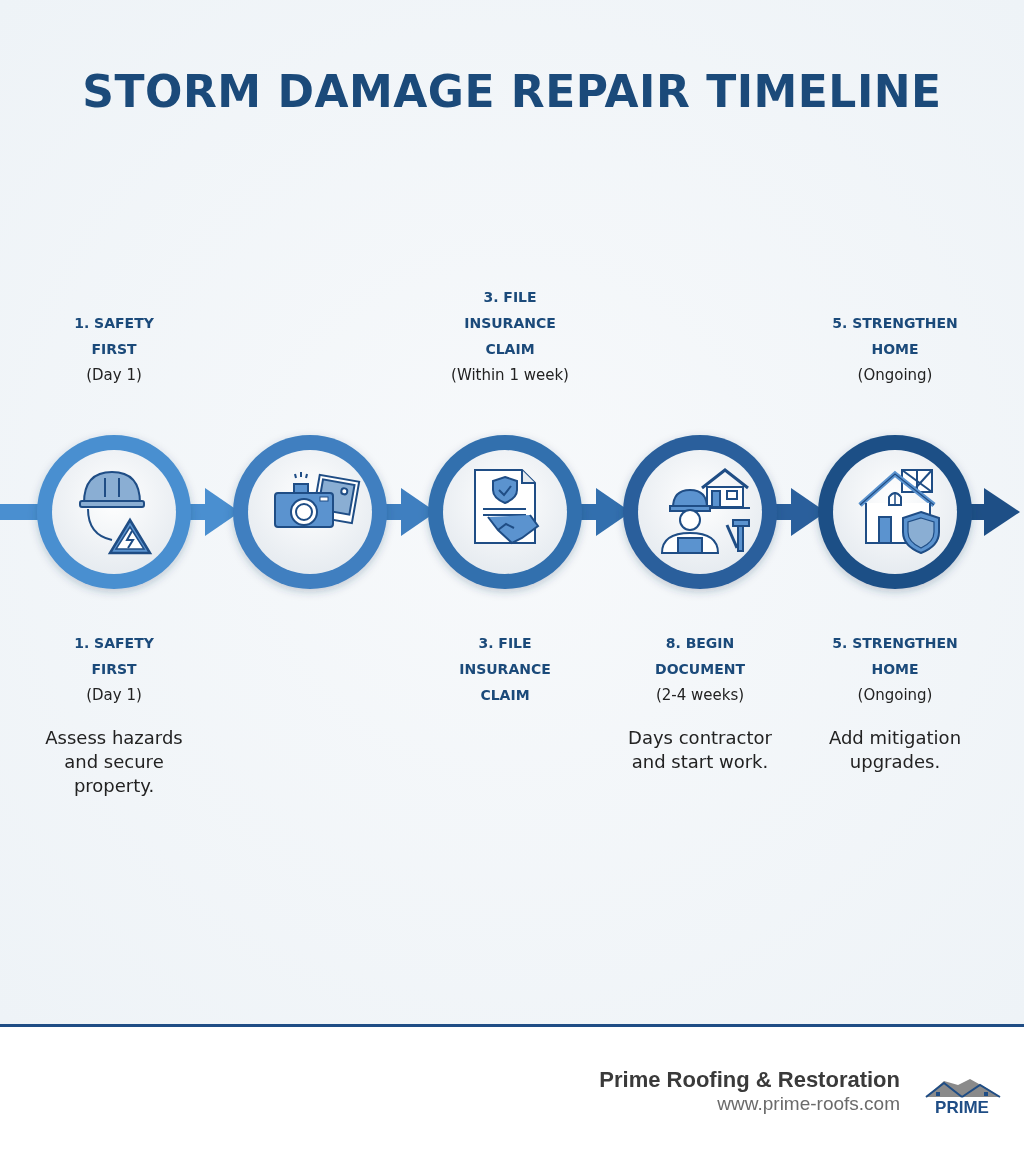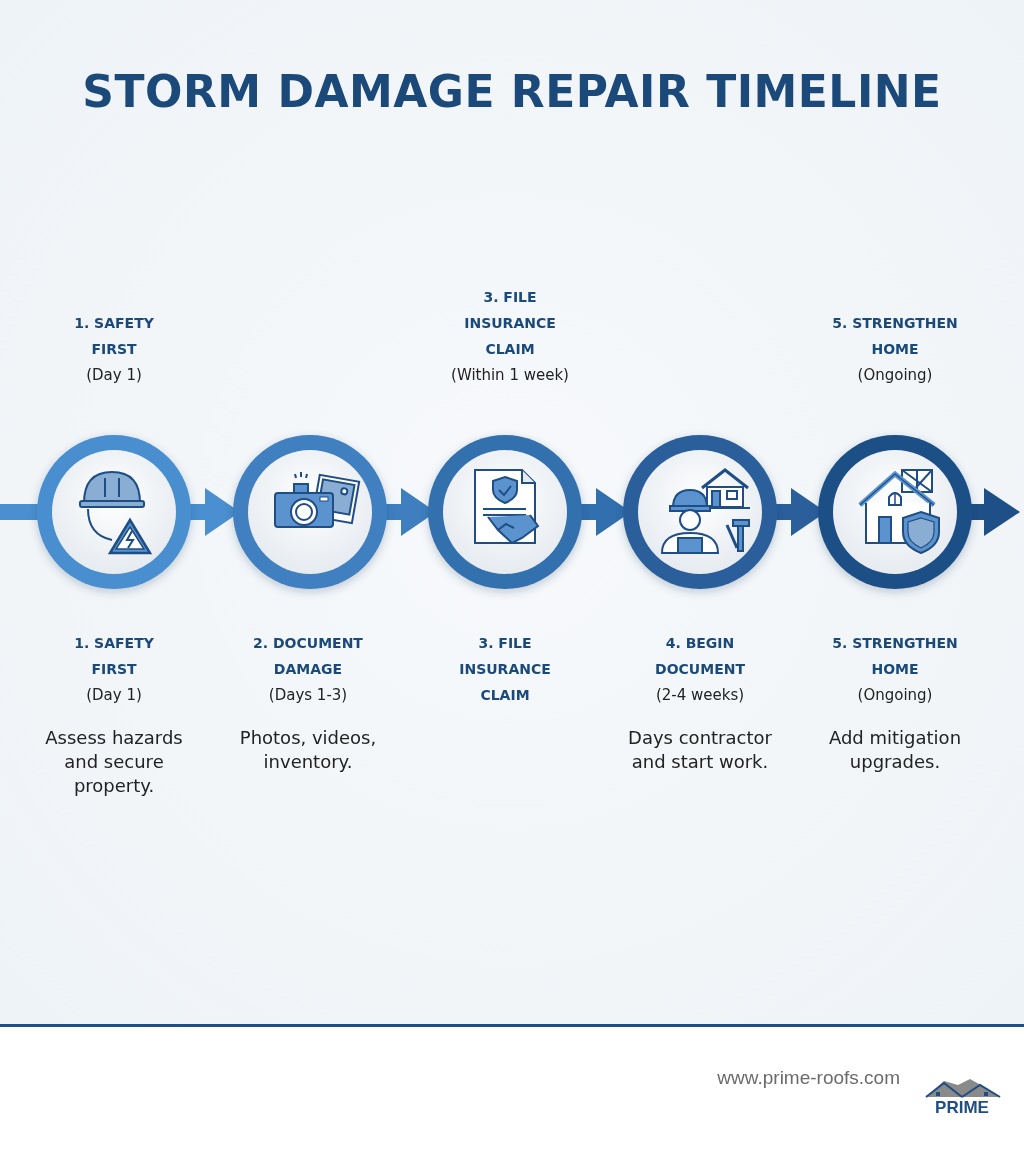--- a/index.html
+++ b/index.html
@@ -184,50 +184,45 @@
     </g>
   </svg>
 
   <div class="label-bot" style="left:19px; top:630px;">
     <div class="lbl-title">1. SAFETY</div>
     <div class="lbl-title">FIRST</div>
     <div class="lbl-time">(Day 1)</div>
     <div class="lbl-desc" style="width:160px; margin-left:15px;">Assess hazards and secure property.</div>
   </div>
 
-  <div class="label-bot" style="left:208px; top:630px; width:200px;">
-    <div class="lbl-title">2. DOCUMENT</div>
-    <div class="lbl-title">DAMAGE</div>
-    <div class="lbl-time">(Days 1-3)</div>
-    <div class="lbl-desc" style="width:150px; margin-left:25px;">Photos, videos, inventory.</div>
-  </div>
 
   <div class="label-bot" style="left:410px; top:630px;">
     <div class="lbl-title">3. FILE</div>
     <div class="lbl-title">INSURANCE</div>
     <div class="lbl-title">CLAIM</div>
   </div>
 
   <div class="label-bot" style="left:605px; top:630px;">
-    <div class="lbl-title">4. BEGIN</div>
+    <div class="lbl-title">8. BEGIN</div>
     <div class="lbl-title">DOCUMENT</div>
     <div class="lbl-time">(2-4 weeks)</div>
     <div class="lbl-desc" style="width:160px; margin-left:15px;">Days contractor and start work.</div>
   </div>
 
   <div class="label-bot" style="left:790px; top:630px; width:210px;">
     <div class="lbl-title">5. STRENGTHEN</div>
     <div class="lbl-title">HOME</div>
     <div class="lbl-time">(Ongoing)</div>
     <div class="lbl-desc" style="width:150px; margin-left:30px;">Add mitigation upgrades.</div>
   </div>
 </div>
 
 <div class="footer">
   <div class="company">
+    <div class="company-name">Prime Roofing &amp; Restoration</div>
     <div class="company-url">www.prime-roofs.com</div>
   </div>
   <svg class="logo" width="88" height="40" viewBox="0 0 88 40">
     <polygon points="8,22 26,6 40,10 52,4 70,14 82,22" fill="#8a8a8a"></polygon>
     <polyline points="8,22 26,8 44,22" fill="none" stroke="#1f4d85" stroke-width="2"></polyline>
     <polyline points="44,22 62,10 82,22" fill="none" stroke="#1f4d85" stroke-width="2"></polyline>
     <rect x="18" y="17" width="4" height="4" fill="#1f4d85"></rect>
     <rect x="66" y="17" width="4" height="4" fill="#1f4d85"></rect>
     <text x="44" y="38" text-anchor="middle" font-family="Liberation Sans, sans-serif" font-size="17" font-weight="bold" fill="#1f4d85">PRIME</text>
   </svg>

